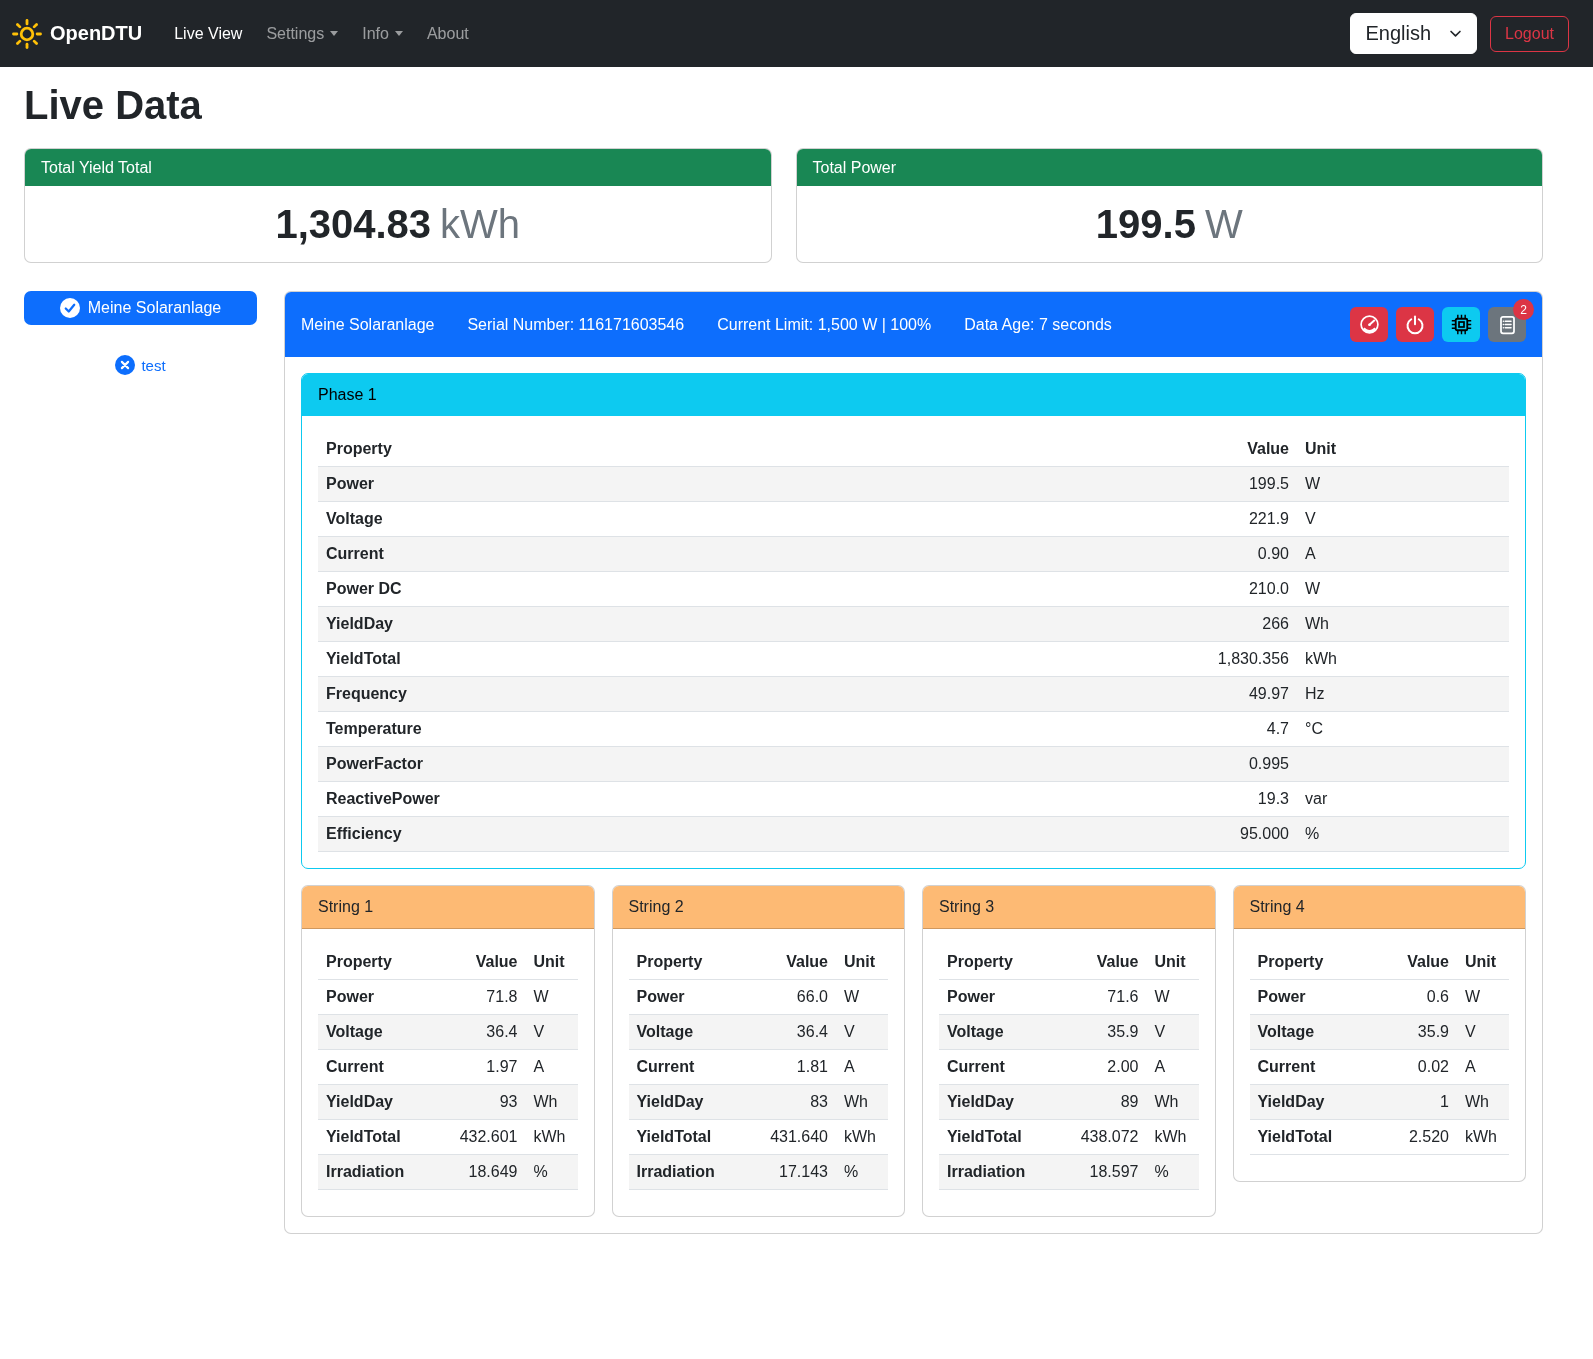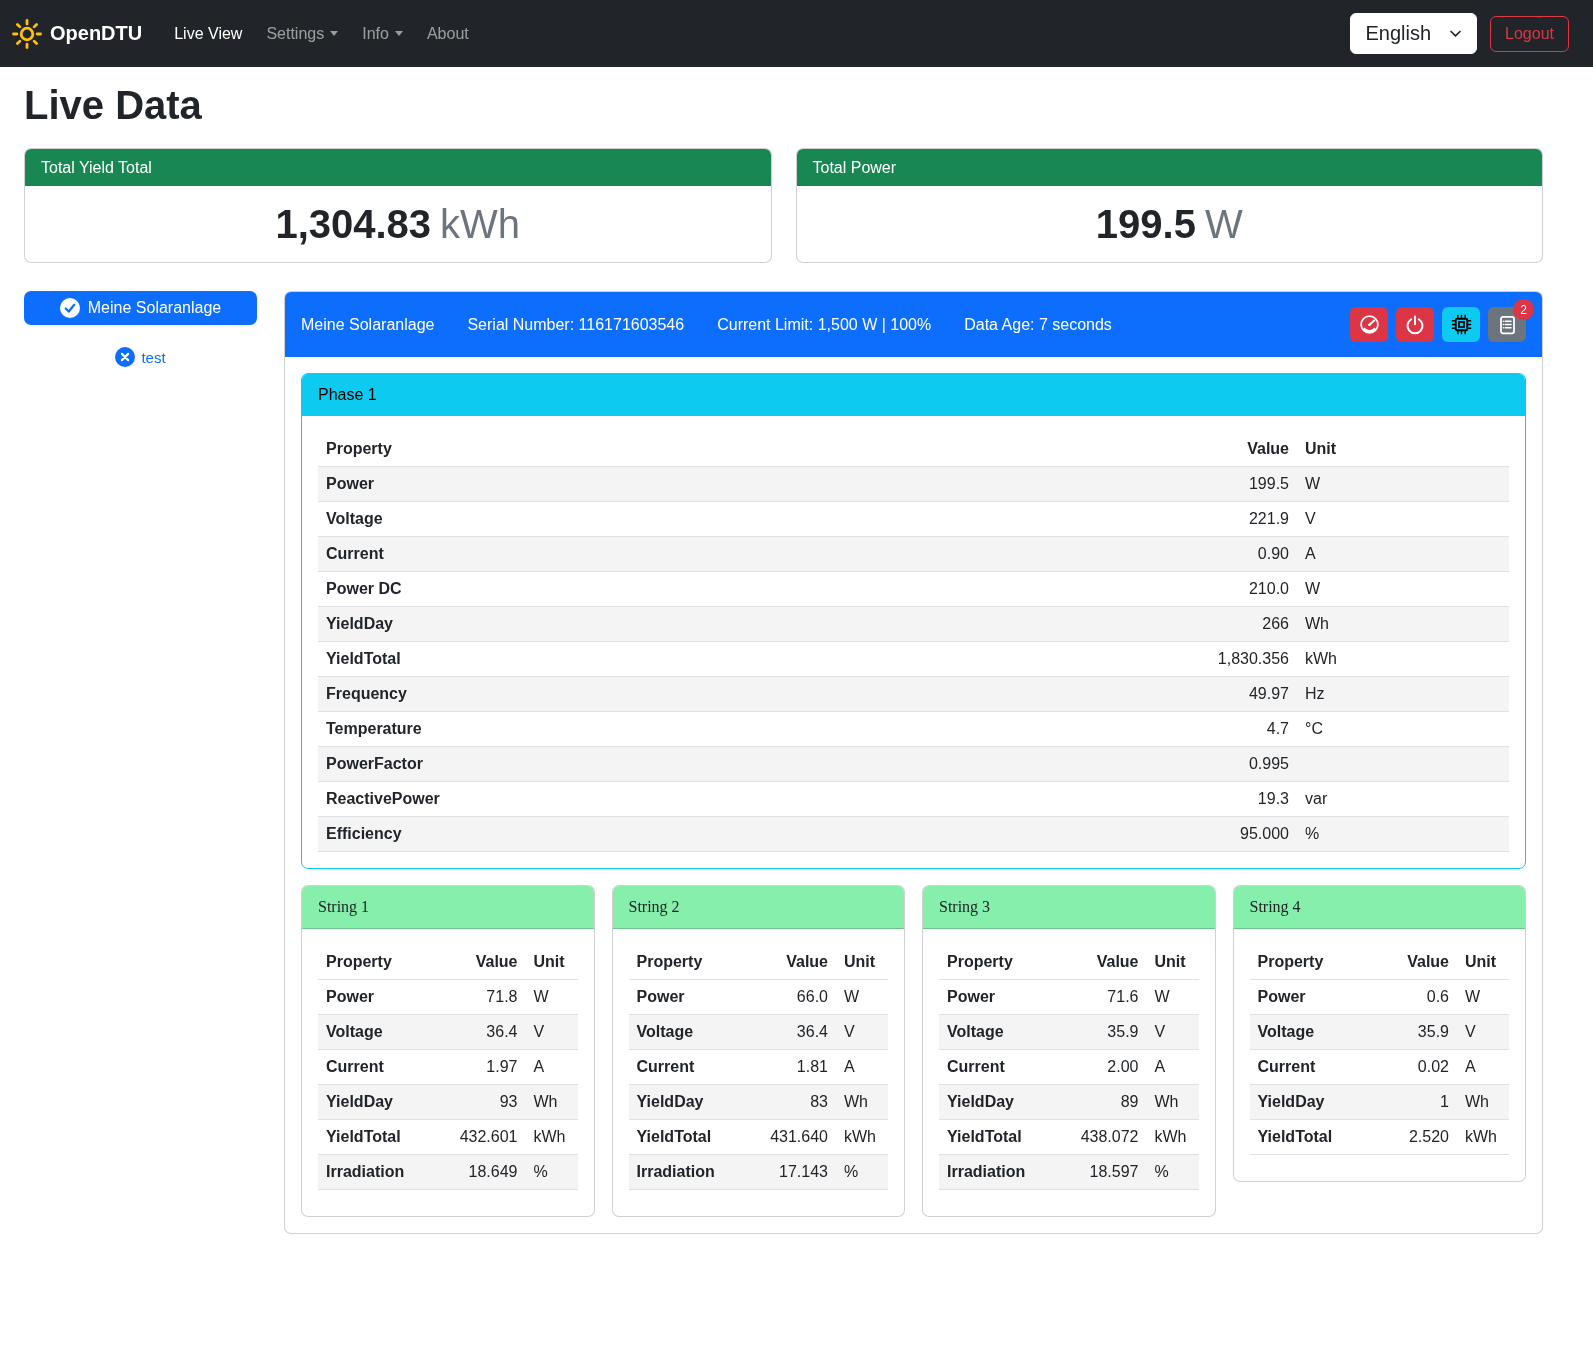--- a/index.html
+++ b/index.html
@@ -76,21 +76,21 @@
   .content-row { display: flex; gap: 27px; align-items: flex-start; }
   .sidebar { width: 233px; flex: none; }
   .inverter-select-btn {
     width: 100%;
     background: #0d6efd; color: #fff;
     border: none; border-radius: 7px;
     padding: 7px 12px; font-size: 16px; font-family: inherit;
     display: flex; align-items: center; justify-content: center; gap: 8px;
     cursor: pointer;
   }
-  .test-row { display: flex; align-items: center; justify-content: center; gap: 6px; margin-top: 22px; }
+  .test-row { display: flex; align-items: center; justify-content: center; gap: 6px; margin-top: 30px; }
   .test-link { color: #0d6efd; text-decoration: none; font-size: 15px; display: inline-flex; align-items: center; gap: 6px; }
   
   .inverter-card { flex: 1; }
   .inverter-header {
     background: #0d6efd; color: #fff;
     min-height: 65px;
     display: flex; align-items: center; gap: 33px;
     padding: 12px 16px;
   }
   .header-actions { margin-left: auto; display: flex; gap: 8px; }
@@ -125,23 +125,23 @@
   .phase-table th.val,  .phase-table td.val  { width: 120px; }
   .phase-table th.unit, .phase-table td.unit { width: 212px; }
   .string-table th.val,  .string-table td.val  { width: 90px; }
   .string-table th.unit, .string-table td.unit { width: 52px; }
   .stripe-odd  tbody tr:nth-child(odd)  { background: rgba(33,37,41,.05); }
   .stripe-even tbody tr:nth-child(even) { background: rgba(33,37,41,.05); }
   
   .strings-row { display: flex; gap: 17px; align-items: flex-start; }
   .string-card { flex: 1; }
   .string-header {
-    background: #86efac;
+    background: #fdba74;
     border-bottom: 1px solid rgba(0,0,0,.18);
-    padding: 9px 16px; line-height: 24px; font-family: Liberation Serif, serif;
+    padding: 9px 16px; line-height: 24px;
   }
   .string-body { padding: 16px 16px 26px; }
   svg { display: block; }
 </style>
 </head>
 <body>
 
 <nav class="navbar">
   <a class="brand">
     <span>

